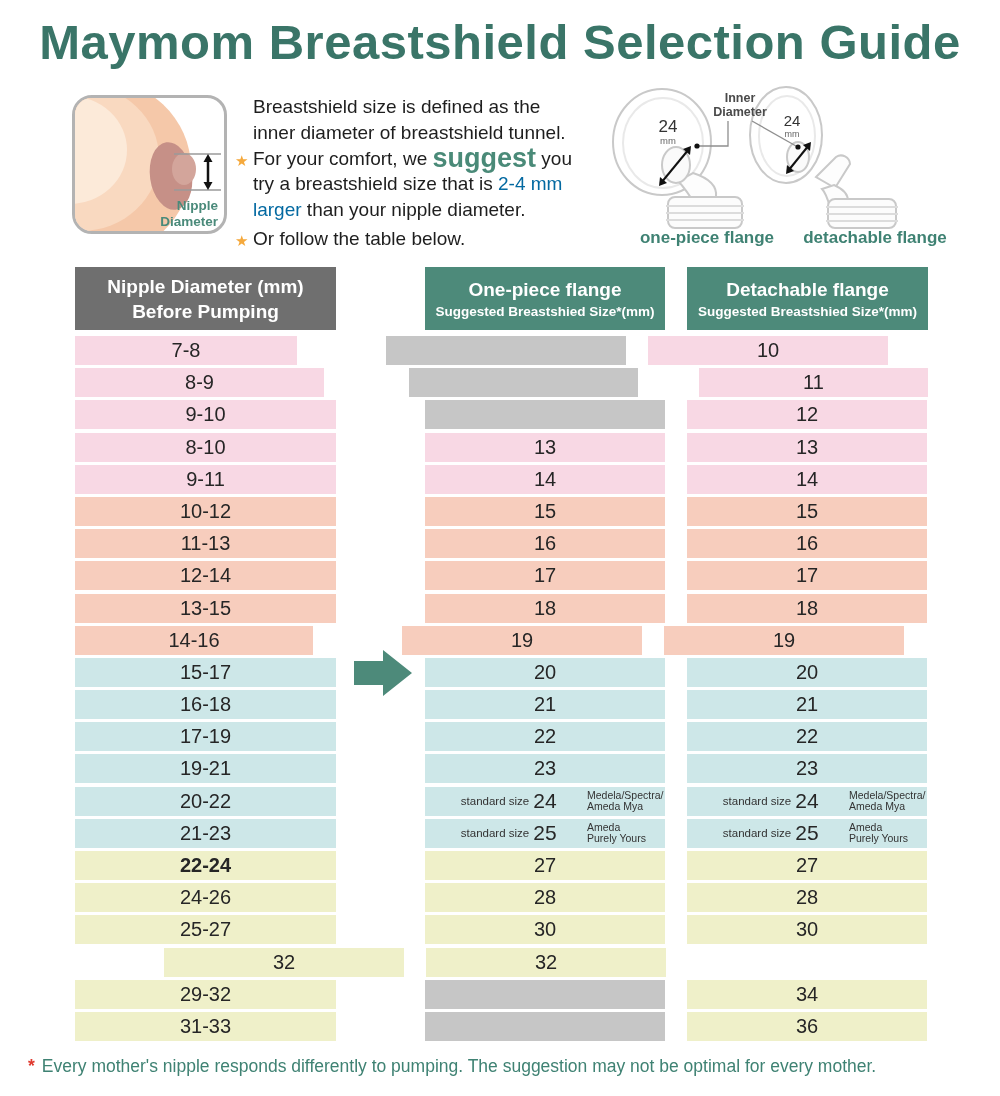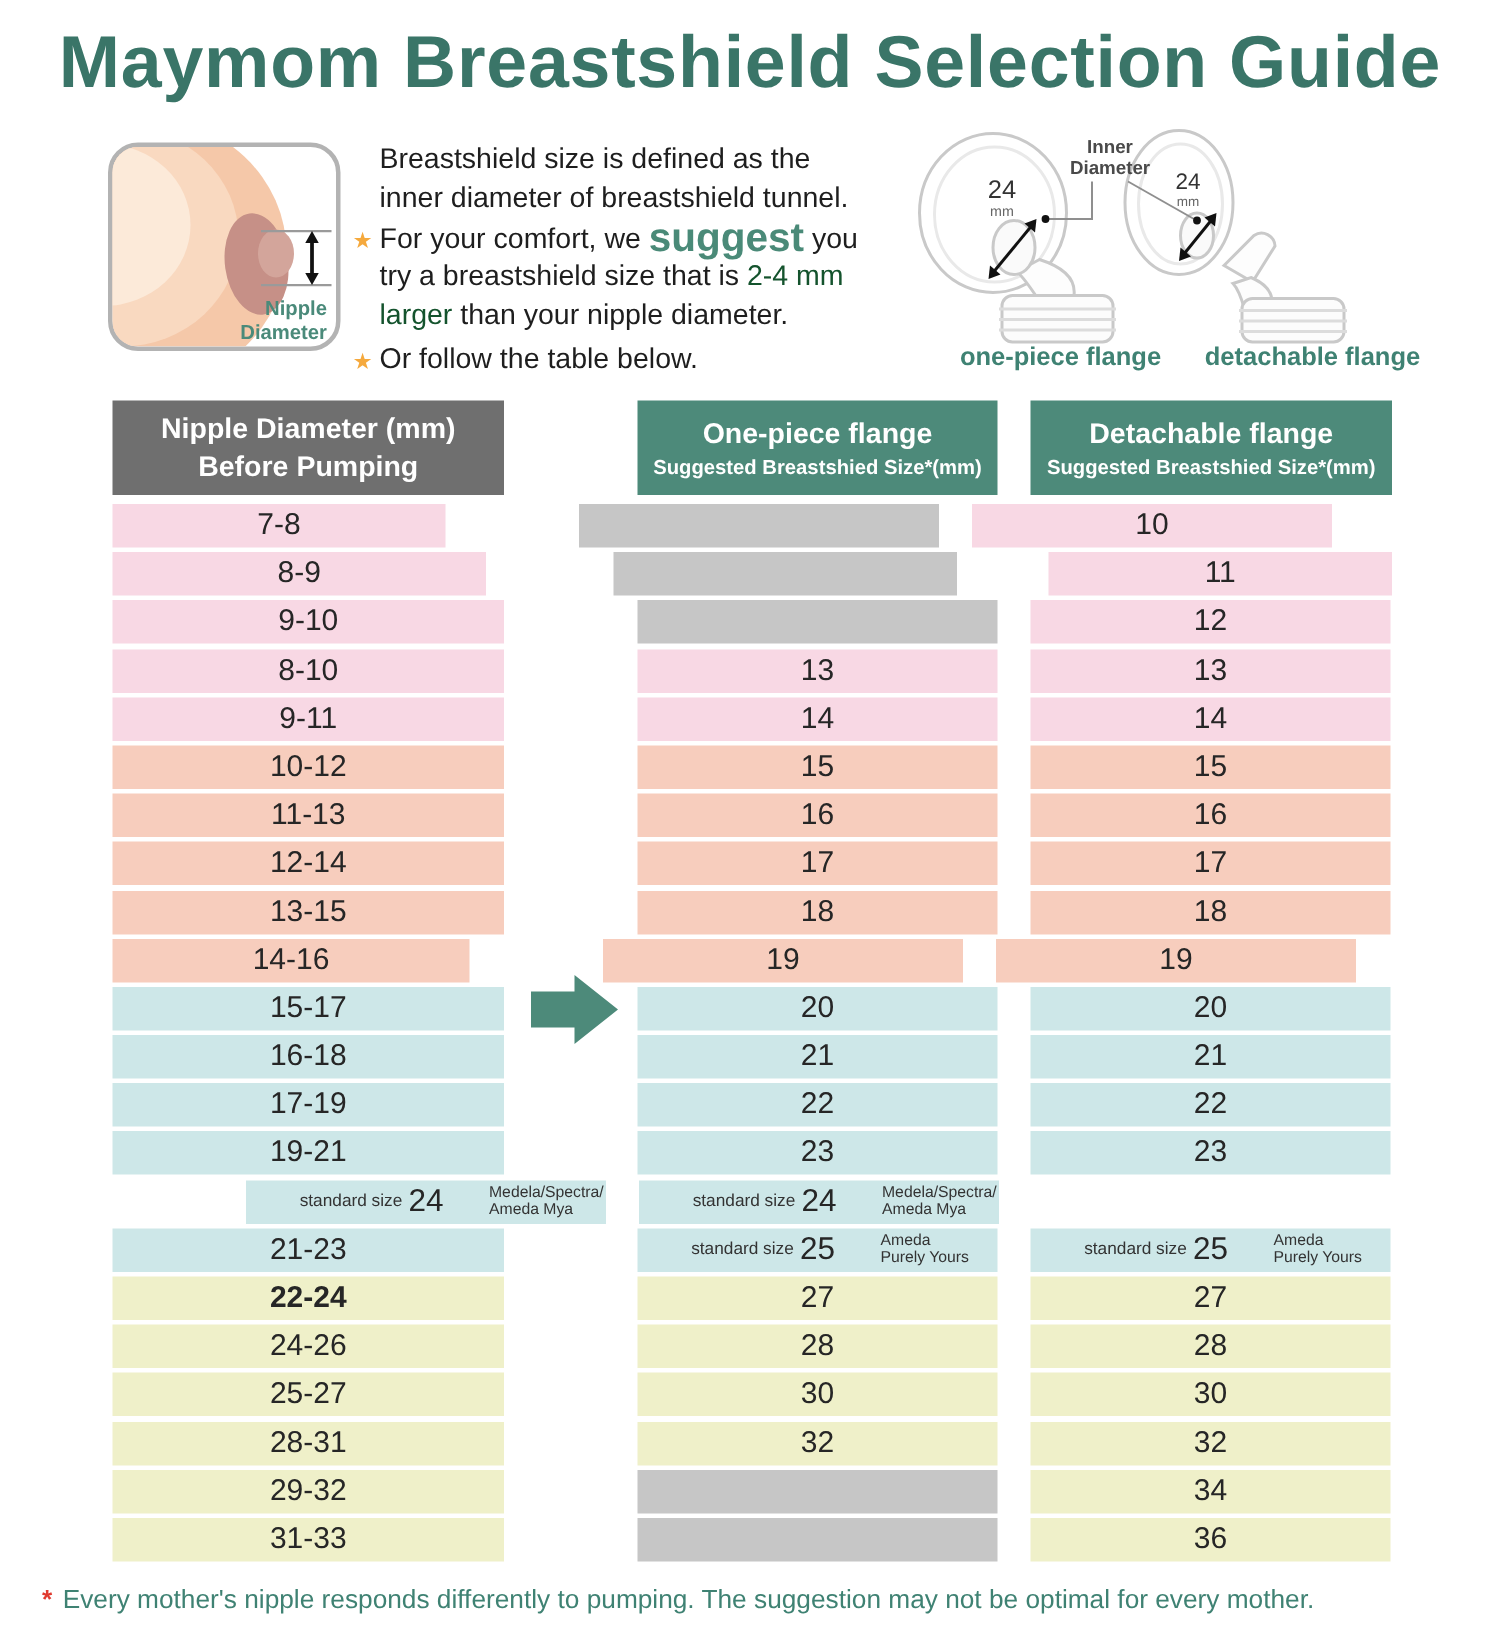--- a/index.html
+++ b/index.html
@@ -20,21 +20,21 @@
     left:72px;top:95px;width:149px;height:133px;background:#fff;
     border:3px solid #b3b3b3;border-radius:20px;overflow:hidden;
   }
 
   
   .intro{left:253px;top:94px;width:410px;font-size:19px;line-height:25.8px;color:#1e1e1e;}
   .intro .line{white-space:nowrap;}
   .bullet{position:relative;}
   .star{position:absolute;left:-18px;top:2px;color:#f5a93d;font-size:15px;}
   .suggest{color:#4a8a78;font-size:27px;font-weight:bold;line-height:25.8px;vertical-align:-2px;}
-  .red{color:#14532d;}
+  .red{color:#0369a1;}
   .b2{margin-top:3px;}
 
   
   .flange-caption{
     top:228px;width:180px;text-align:center;font-size:17px;font-weight:600;
     color:#3f8273;white-space:nowrap;
   }
 
   
   .thead{
@@ -266,20 +266,21 @@
       <div class="cell band-blue" style="width: 240px;">22</div>
     </div>
     <div class="trow">
       <div class="cell band-blue" style="width: 261px;">19-21</div>
       <div class="spacer" style="width: 89px;"></div>
       <div class="cell band-blue" style="width: 240px;">23</div>
       <div class="spacer" style="width: 22px;"></div>
       <div class="cell band-blue" style="width: 240px;">23</div>
     </div>
     <div class="trow">
+      <div class="cell band-blue" style="width: 261px;">20-22</div>
       <div class="spacer" style="width: 89px;"></div>
       <div class="cell band-blue" style="width: 240px;">
         <span class="std-label">standard size</span>
         <span class="std-num">24</span>
         <span class="std-note">Medela/Spectra/<br>Ameda Mya</span>
       </div>
       <div class="spacer" style="width: 22px;"></div>
       <div class="cell band-blue" style="width: 240px;">
         <span class="std-label">standard size</span>
         <span class="std-num">24</span>
@@ -316,21 +317,20 @@
       <div class="cell band-yellow" style="width: 240px;">28</div>
     </div>
     <div class="trow">
       <div class="cell band-yellow" style="width: 261px;">25-27</div>
       <div class="spacer" style="width: 89px;"></div>
       <div class="cell band-yellow" style="width: 240px;">30</div>
       <div class="spacer" style="width: 22px;"></div>
       <div class="cell band-yellow" style="width: 240px;">30</div>
     </div>
     <div class="trow">
-      <div class="cell band-yellow" style="width: 261px;">28-31</div>
       <div class="spacer" style="width: 89px;"></div>
       <div class="cell band-yellow" style="width: 240px;">32</div>
       <div class="spacer" style="width: 22px;"></div>
       <div class="cell band-yellow" style="width: 240px;">32</div>
     </div>
     <div class="trow">
       <div class="cell band-yellow" style="width: 261px;">29-32</div>
       <div class="spacer" style="width: 89px;"></div>
       <div class="cell cell-empty" style="width: 240px;"></div>
       <div class="spacer" style="width: 22px;"></div>

